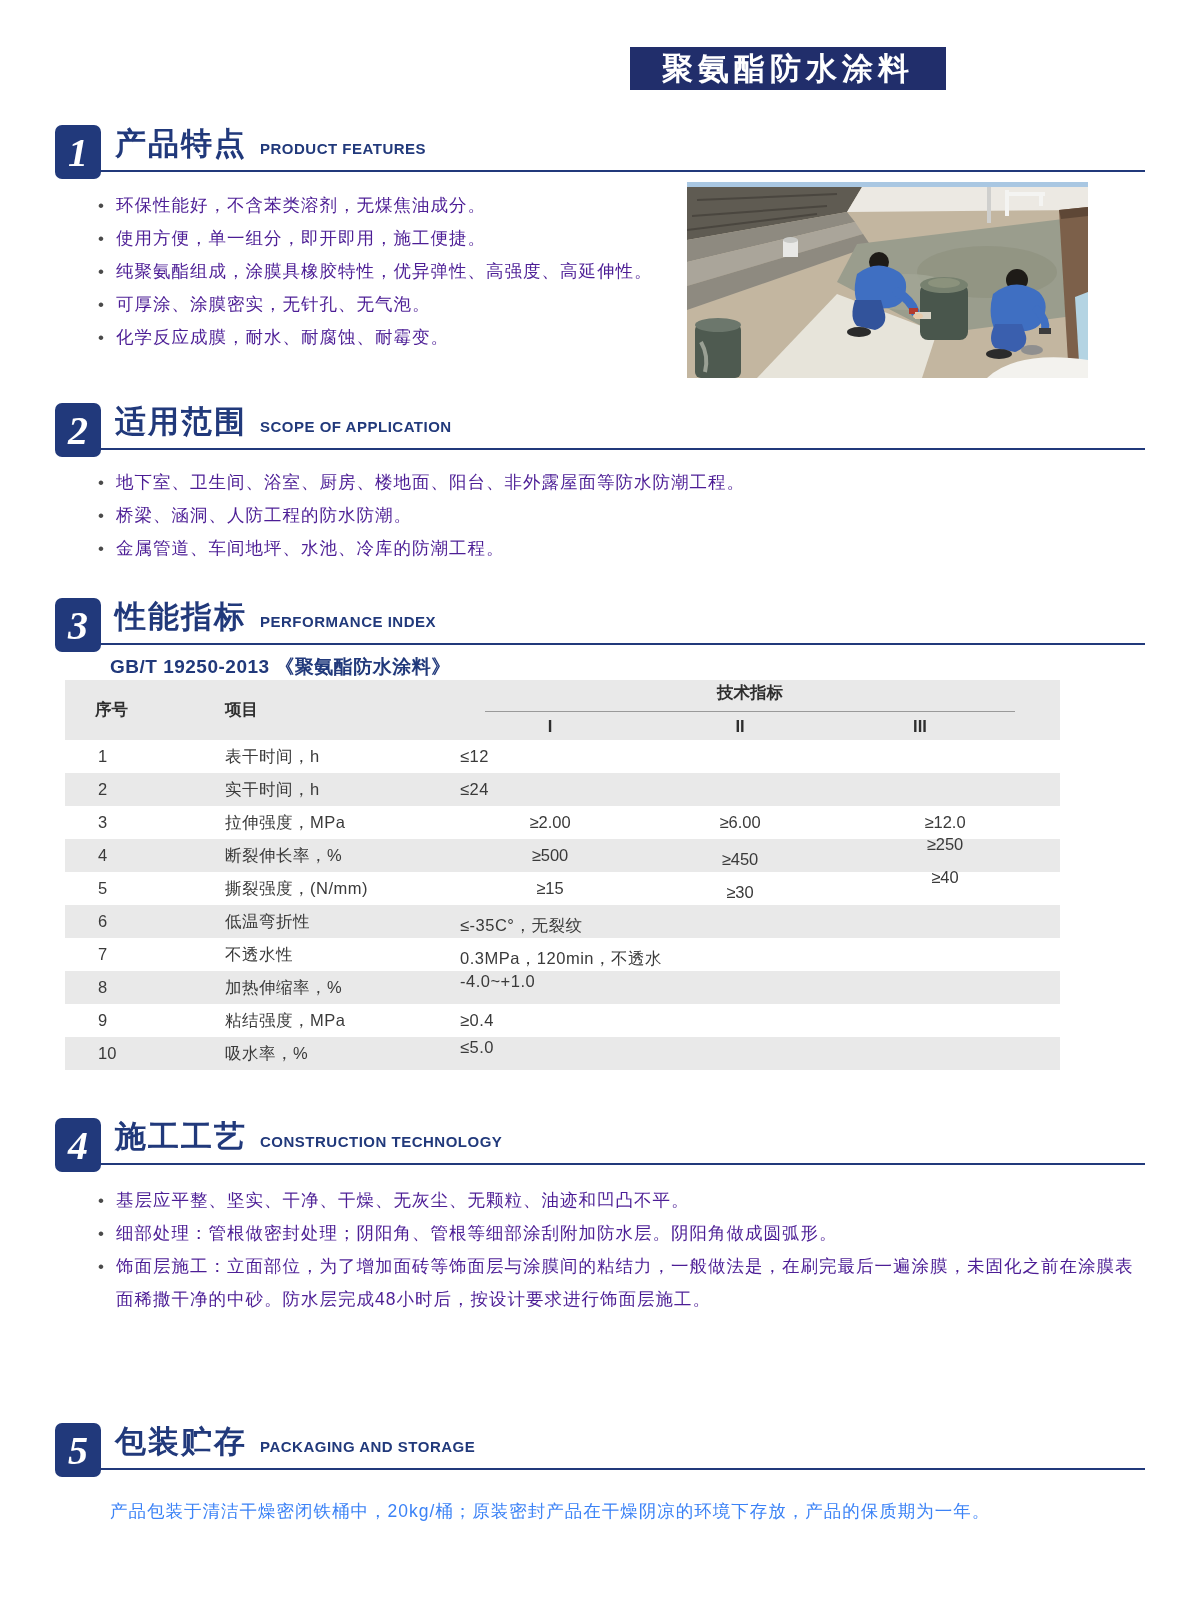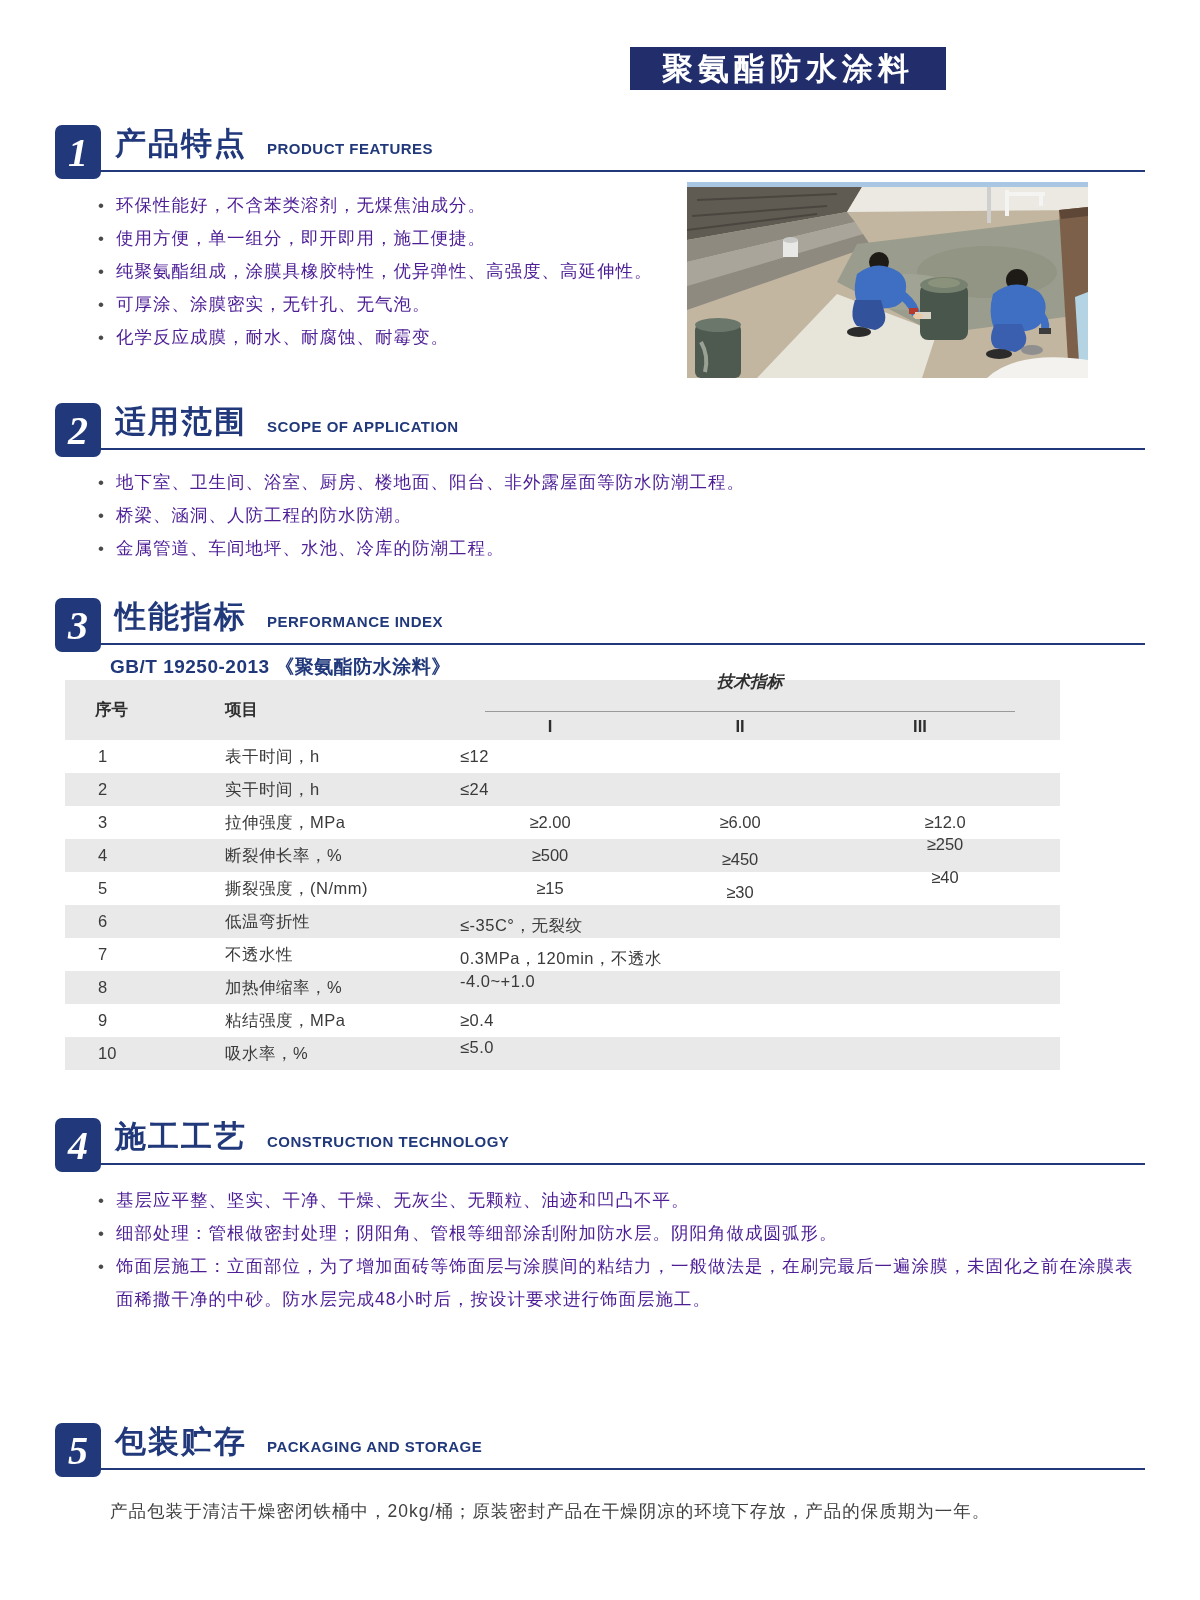--- a/index.html
+++ b/index.html
@@ -20,21 +20,21 @@
     display:flex;align-items:center;justify-content:center;
     color:#fff;font-size:40px;font-weight:bold;font-style:italic;
     margin-bottom:-7px;flex:0 0 auto;
     font-family:"Liberation Serif","DejaVu Serif",serif;
   }
   .titles{
     flex:1;display:flex;align-items:baseline;gap:13px;
     border-bottom:2px solid #21397b;padding:0 0 5px 14px;
   }
   .cn{font-size:31px;font-weight:bold;color:#21397b;letter-spacing:2px;}
-  .en{font-size:15px;font-weight:bold;color:#21397b;letter-spacing:.5px;margin-left:7px;}
+  .en{font-size:15px;font-weight:bold;color:#21397b;letter-spacing:.5px;}
   
   ul.blist{list-style:none;margin:0;padding:0;position:absolute;}
   ul.blist li{
     position:relative;padding-left:20px;font-size:17.5px;line-height:33px;
     color:#4c1d95;letter-spacing:1px;
   }
   ul.blist li::before{
     content:"\2022";position:absolute;left:2px;top:0;color:#4a4a4a;font-size:17px;
   }
   ul.nowrap li{white-space:nowrap;}
@@ -45,34 +45,34 @@
     position:absolute;left:110px;top:654px;font-size:19px;font-weight:bold;
     color:#21397b;letter-spacing:.5px;
   }
   
   .ptable{position:absolute;left:65px;top:680px;width:995px;font-size:16.5px;color:#3a3a3a;}
   .trow,.thead-grid{display:grid;grid-template-columns:95px 300px 180px 200px 220px;}
   .thead-grid{grid-template-rows:32px 28px;background:#e9e9e9;font-weight:bold;color:#2e2e2e;}
   .th-no{grid-row:1/3;display:flex;align-items:center;padding-left:30px;}
   .th-item{grid-row:1/3;display:flex;align-items:center;padding-left:65px;}
   .th-group{grid-column:3/6;display:flex;align-items:flex-end;justify-content:center;
-            border-bottom:1px solid #9a9a9a;margin:0 45px 0 25px;padding-bottom:18px;font-style:italic;}
+            border-bottom:1px solid #9a9a9a;margin:0 45px 0 25px;padding-bottom:7px;}
   .th-sub{display:flex;align-items:center;justify-content:center;font-weight:bold;}
   .trow{height:33px;align-items:center;}
   .trow.alt{background:#e9e9e9;}
   .c-no{padding-left:33px;}
   .c-item{padding-left:65px;letter-spacing:.5px;}
   .c-val{text-align:center;}
   .c-merged{grid-column:3/6;text-align:left;padding-right:50px;letter-spacing:.5px;}
   .hi{transform:translateY(-11px);}
   .lo{transform:translateY(4px);}
   
   .pack-text{
     position:absolute;left:110px;top:1496px;width:1000px;font-size:17.5px;
-    line-height:30px;color:#404040;letter-spacing:1px;
+    line-height:30px;color:#3b82f6;letter-spacing:1px;
   }
 </style>
 </head>
 <body>
 
 <div class="page">
 
   <div class="banner">聚氨酯防水涂料</div>
 
   <div class="sec" style="top:123px">

